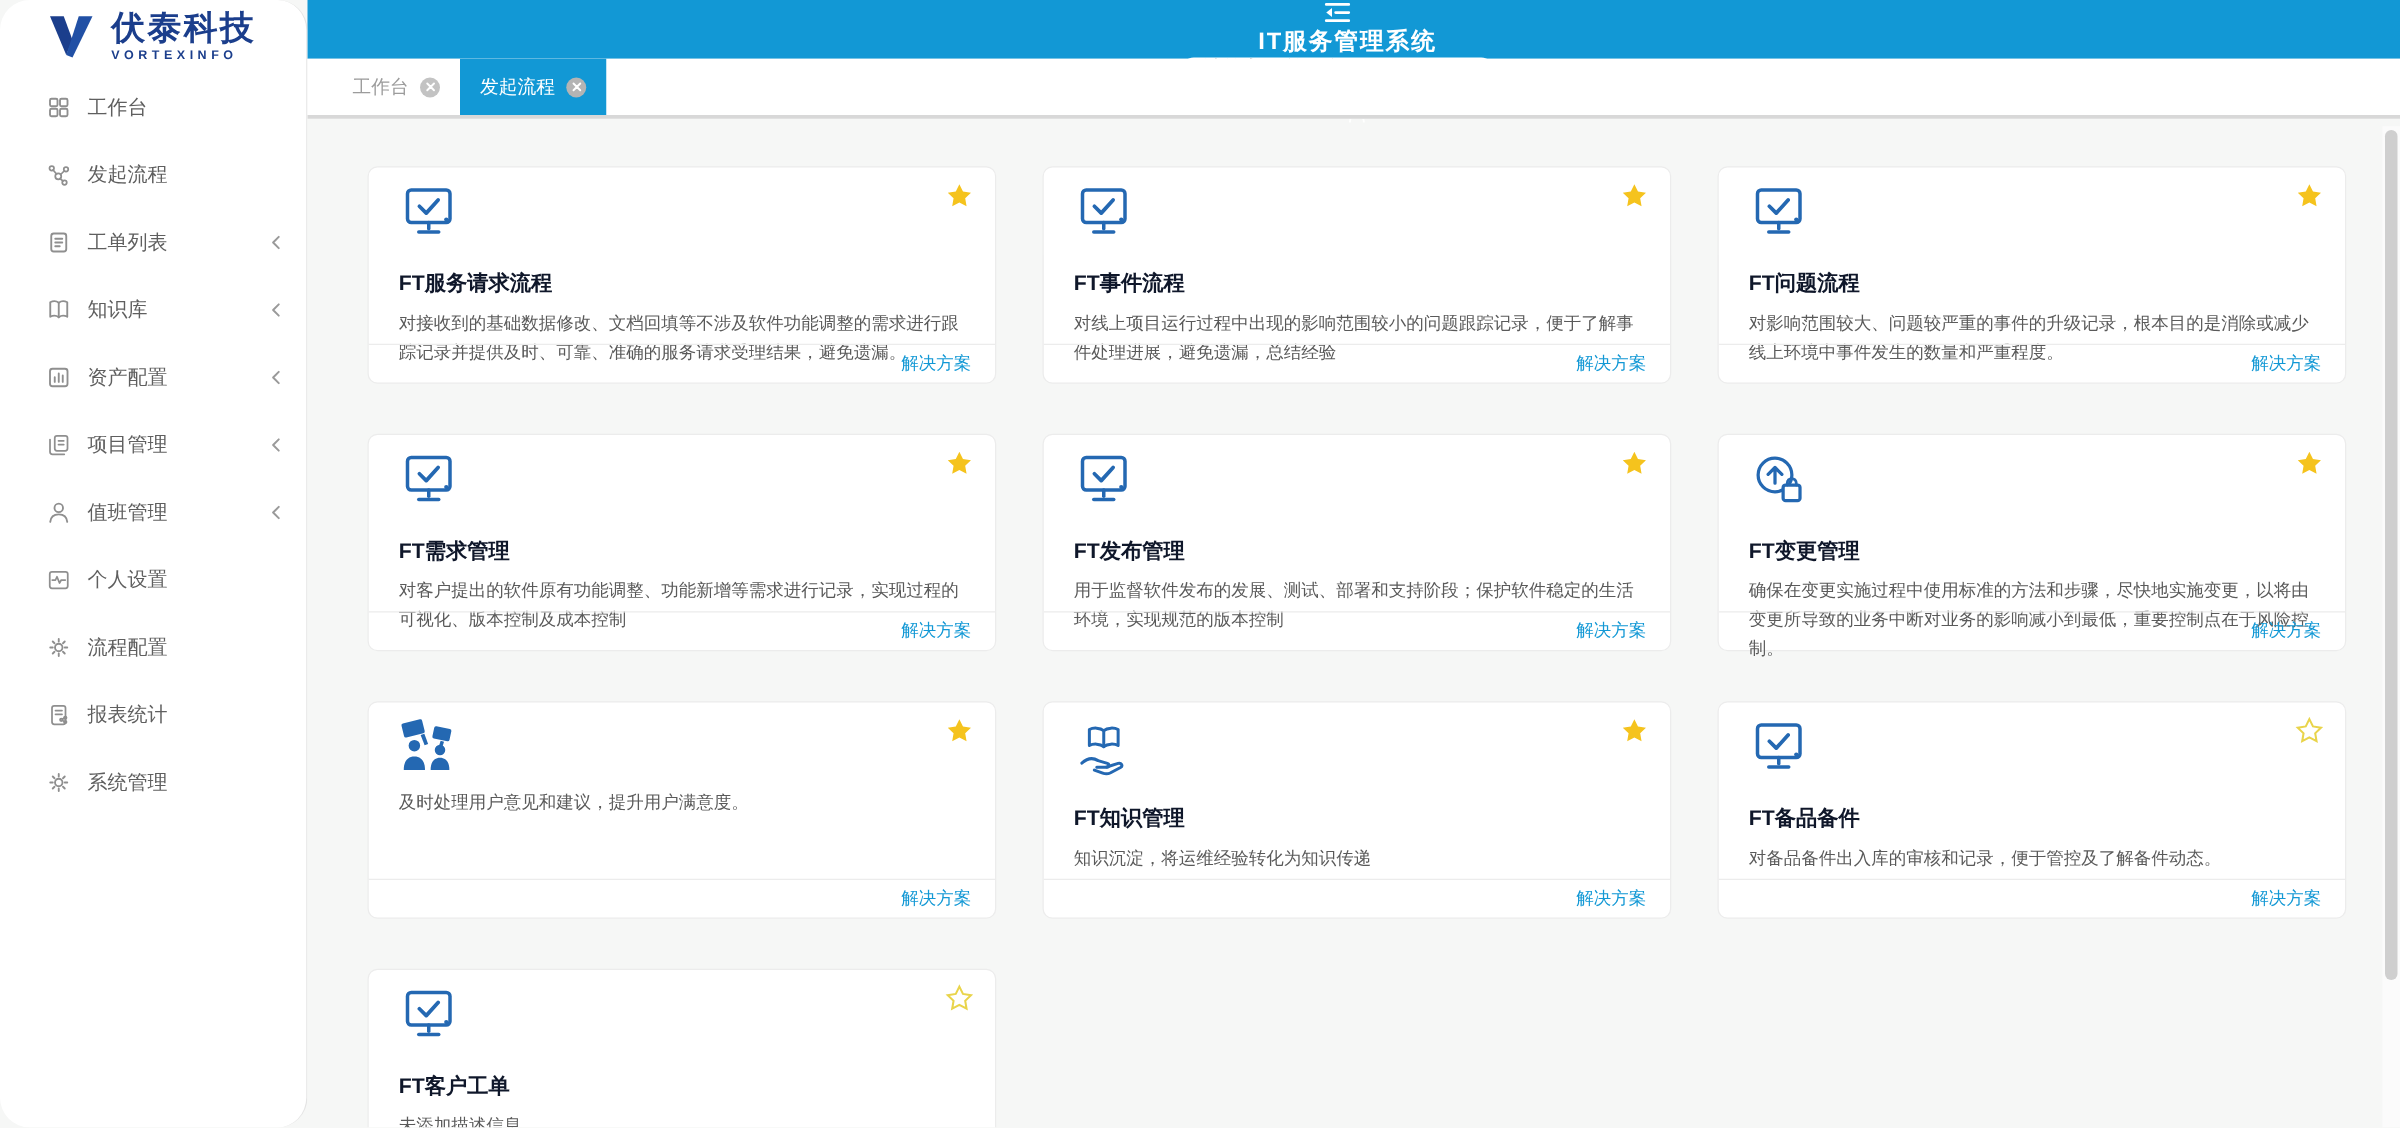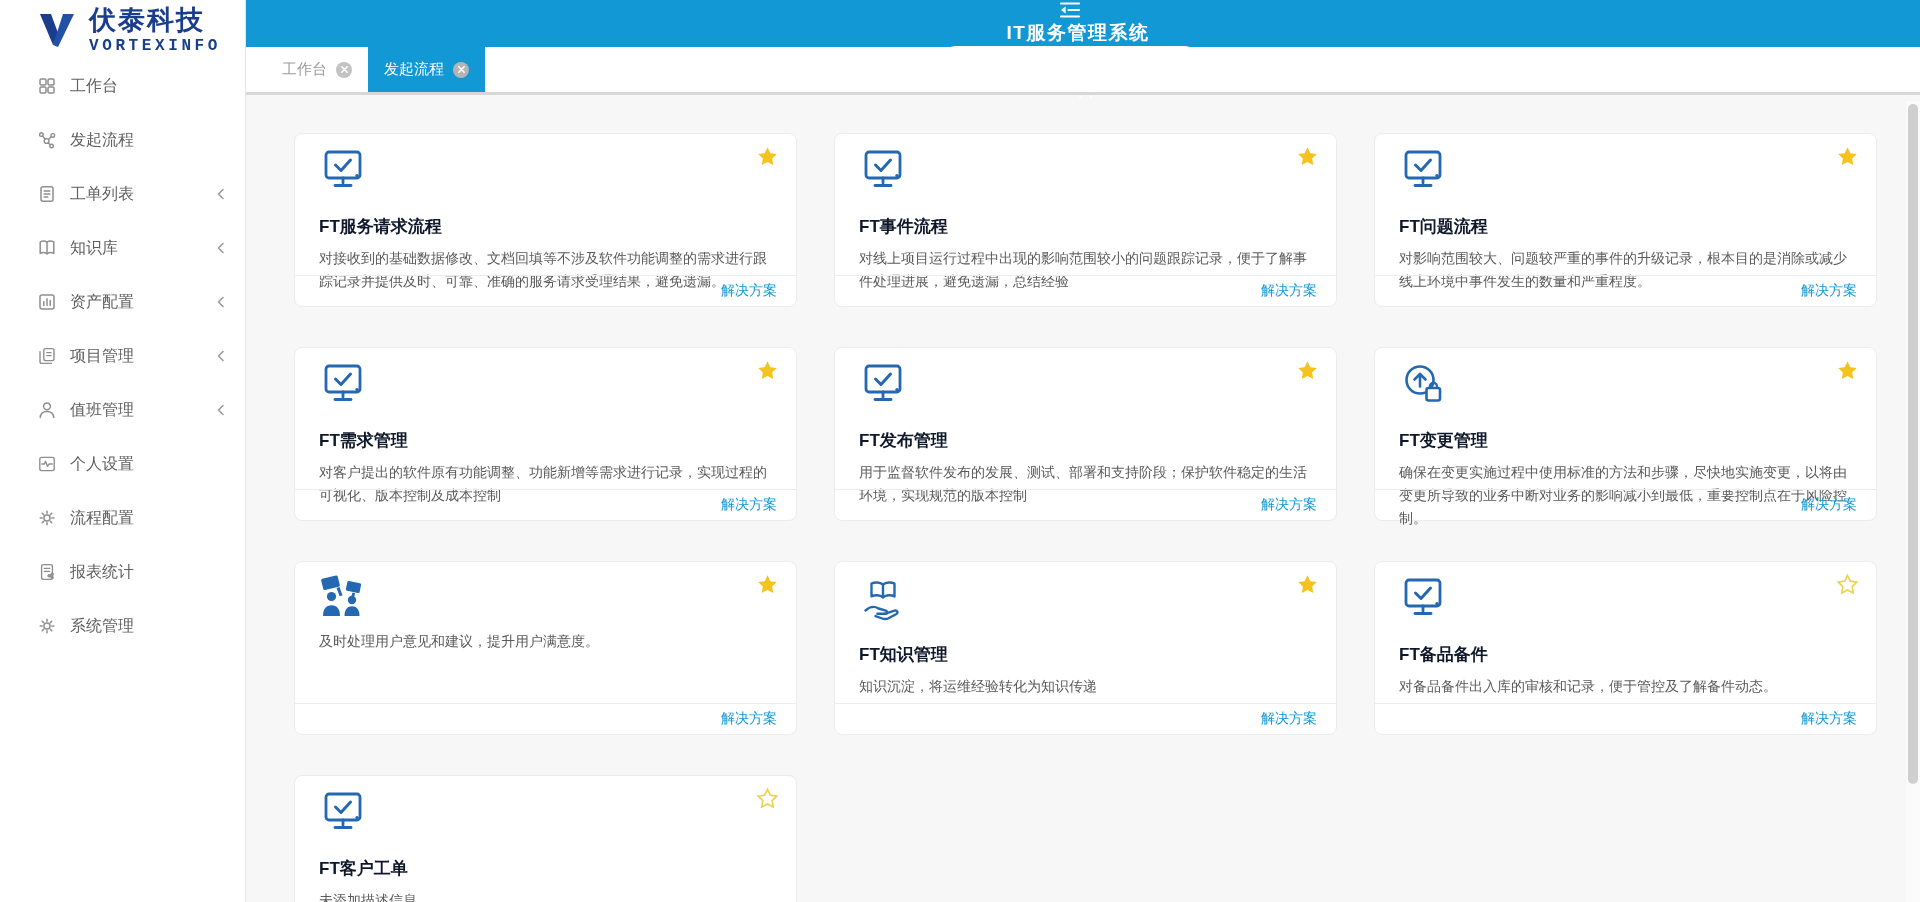--- a/index.html
+++ b/index.html
@@ -6,26 +6,26 @@
     --blue:#1298d5; --link:#1298d5; --navy:#1b3e8c; --cardblue:#2468b2;
     --gold:#f5c31d; --goldline:#e9d44b;
   }
   *{box-sizing:border-box;}
   html,body{margin:0;padding:0;}
   body{width:1920px;height:902px;overflow:hidden;position:relative;
        font-family:"Liberation Sans","DejaVu Sans",sans-serif;background:#f6f7f6;}
 
   
   .sidebar{position:absolute;left:0;top:0;width:246px;height:902px;background:#fff;
-           border-right:1px solid #e4e4e4;z-index:5;}
+           border-right:1px solid #e4e4e4;z-index:5;border-radius:24px;}
   .logo{display:flex;align-items:center;gap:9px;padding:6px 0 0 34px;}
   .logo-v{width:46px;height:46px;flex:0 0 auto;}
   .logo-text{display:flex;flex-direction:column;align-items:flex-start;}
   .logo-cn{font-size:27px;font-weight:bold;color:var(--navy);letter-spacing:2px;line-height:1.1;}
-  .logo-en{font-size:16px;font-weight:bold;color:var(--navy);letter-spacing:3.6px;margin-top:1px;font-family:Liberation Mono, monospace;}
+  .logo-en{font-size:10px;font-weight:bold;color:var(--navy);letter-spacing:3.6px;margin-top:1px;}
   .nav{position:absolute;top:59px;left:0;right:0;}
   .nav-item{height:54px;display:flex;align-items:center;padding-left:37px;position:relative;
             color:#5f5f5f;font-size:16px;cursor:pointer;}
   .nav-icon{width:20px;height:20px;margin-right:13px;color:#8f8f8f;flex:0 0 auto;display:flex;}
   .nav-icon svg{width:20px;height:20px;}
   .nav-chevron{position:absolute;right:18px;top:50%;transform:translateY(-50%);
                width:12px;height:12px;color:#9a9a9a;display:flex;}
   .nav-chevron svg{width:12px;height:12px;}
 
   

